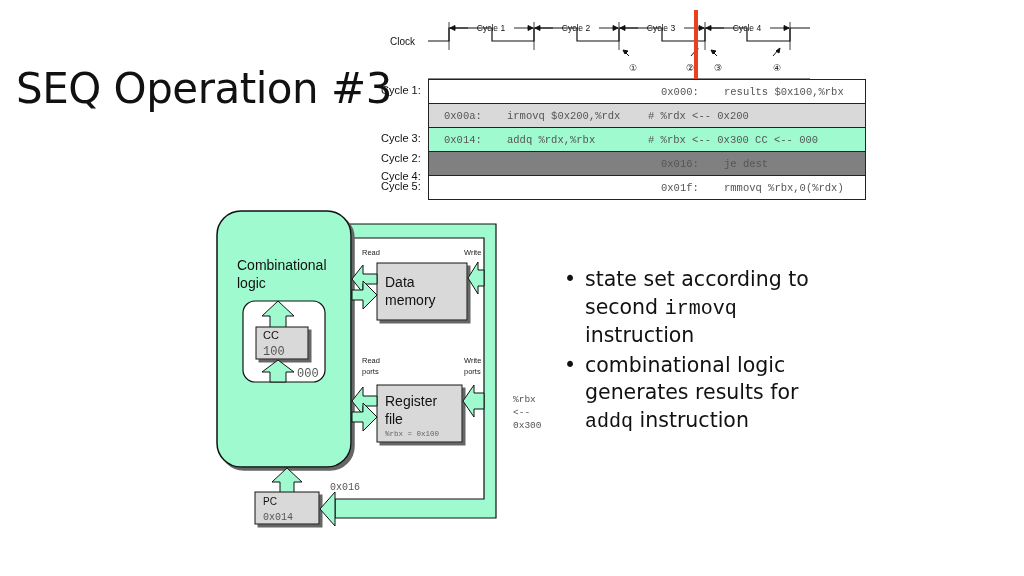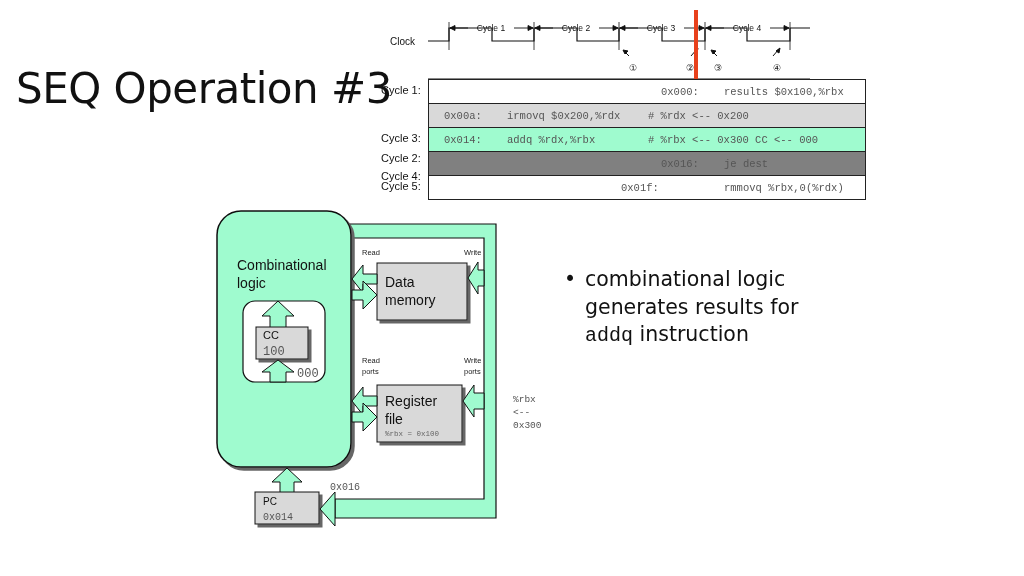--- a/index.html
+++ b/index.html
@@ -112,21 +112,21 @@
   </div>
   <div class="instr-row" style="background: rgb(159, 251, 207);">
     <span class="addr">0x014:</span>
     <span class="op">addq %rdx,%rbx</span>
     <span class="cmt"># %rbx &lt;-- 0x300 CC &lt;-- 000</span>
   </div>
   <div class="instr-row" style="background: rgb(128, 128, 128);">
     <span class="addr">0x016:</span>
     <span class="op">je dest</span>
   </div>
-  <div class="instr-row" style="background: rgb(255, 255, 255); gap: 40px;">
+  <div class="instr-row" style="background: rgb(255, 255, 255);">
     <span class="addr">0x01f:</span>
     <span class="op">rmmovq %rbx,0(%rdx)</span>
   </div>
 </div>
 
 <svg class="abs" style="left:200px; top:200px;" width="360" height="340">
   <defs>
     <filter id="shadow" x="-10%" y="-10%" width="130%" height="130%">
       <feOffset dx="3" dy="3" in="SourceAlpha" result="o"></feOffset>
       <feFlood flood-color="#666"></feFlood>
@@ -191,15 +191,18 @@
   <rect x="55" y="292" width="64" height="32" fill="#d9d9d9" stroke="#111" stroke-width="1" filter="url(#shadow)"></rect>
   <text x="63" y="305" font-size="10" font-family="Liberation Sans, sans-serif" fill="#111">PC</text>
   <text x="63" y="320" font-size="10" font-family="Liberation Mono, monospace" fill="#555">0x014</text>
 
   <polygon points="135,299 135,292 120,309 135,326 135,318" fill="#9ffbcf" stroke="#111" stroke-width="1"></polygon>
   <text x="130" y="290" font-size="10" font-family="Liberation Mono, monospace" fill="#555">0x016</text>
 </svg>
 
 <div class="abs bullets">
   <div class="bullet">
+    <span>state set according to second </span><span class="code">irmovq</span><span> instruction</span>
+  </div>
+  <div class="bullet">
     <span>combinational logic generates results for </span><span class="code">addq</span><span> instruction</span>
   </div>
 </div>
 
 </body></html>

